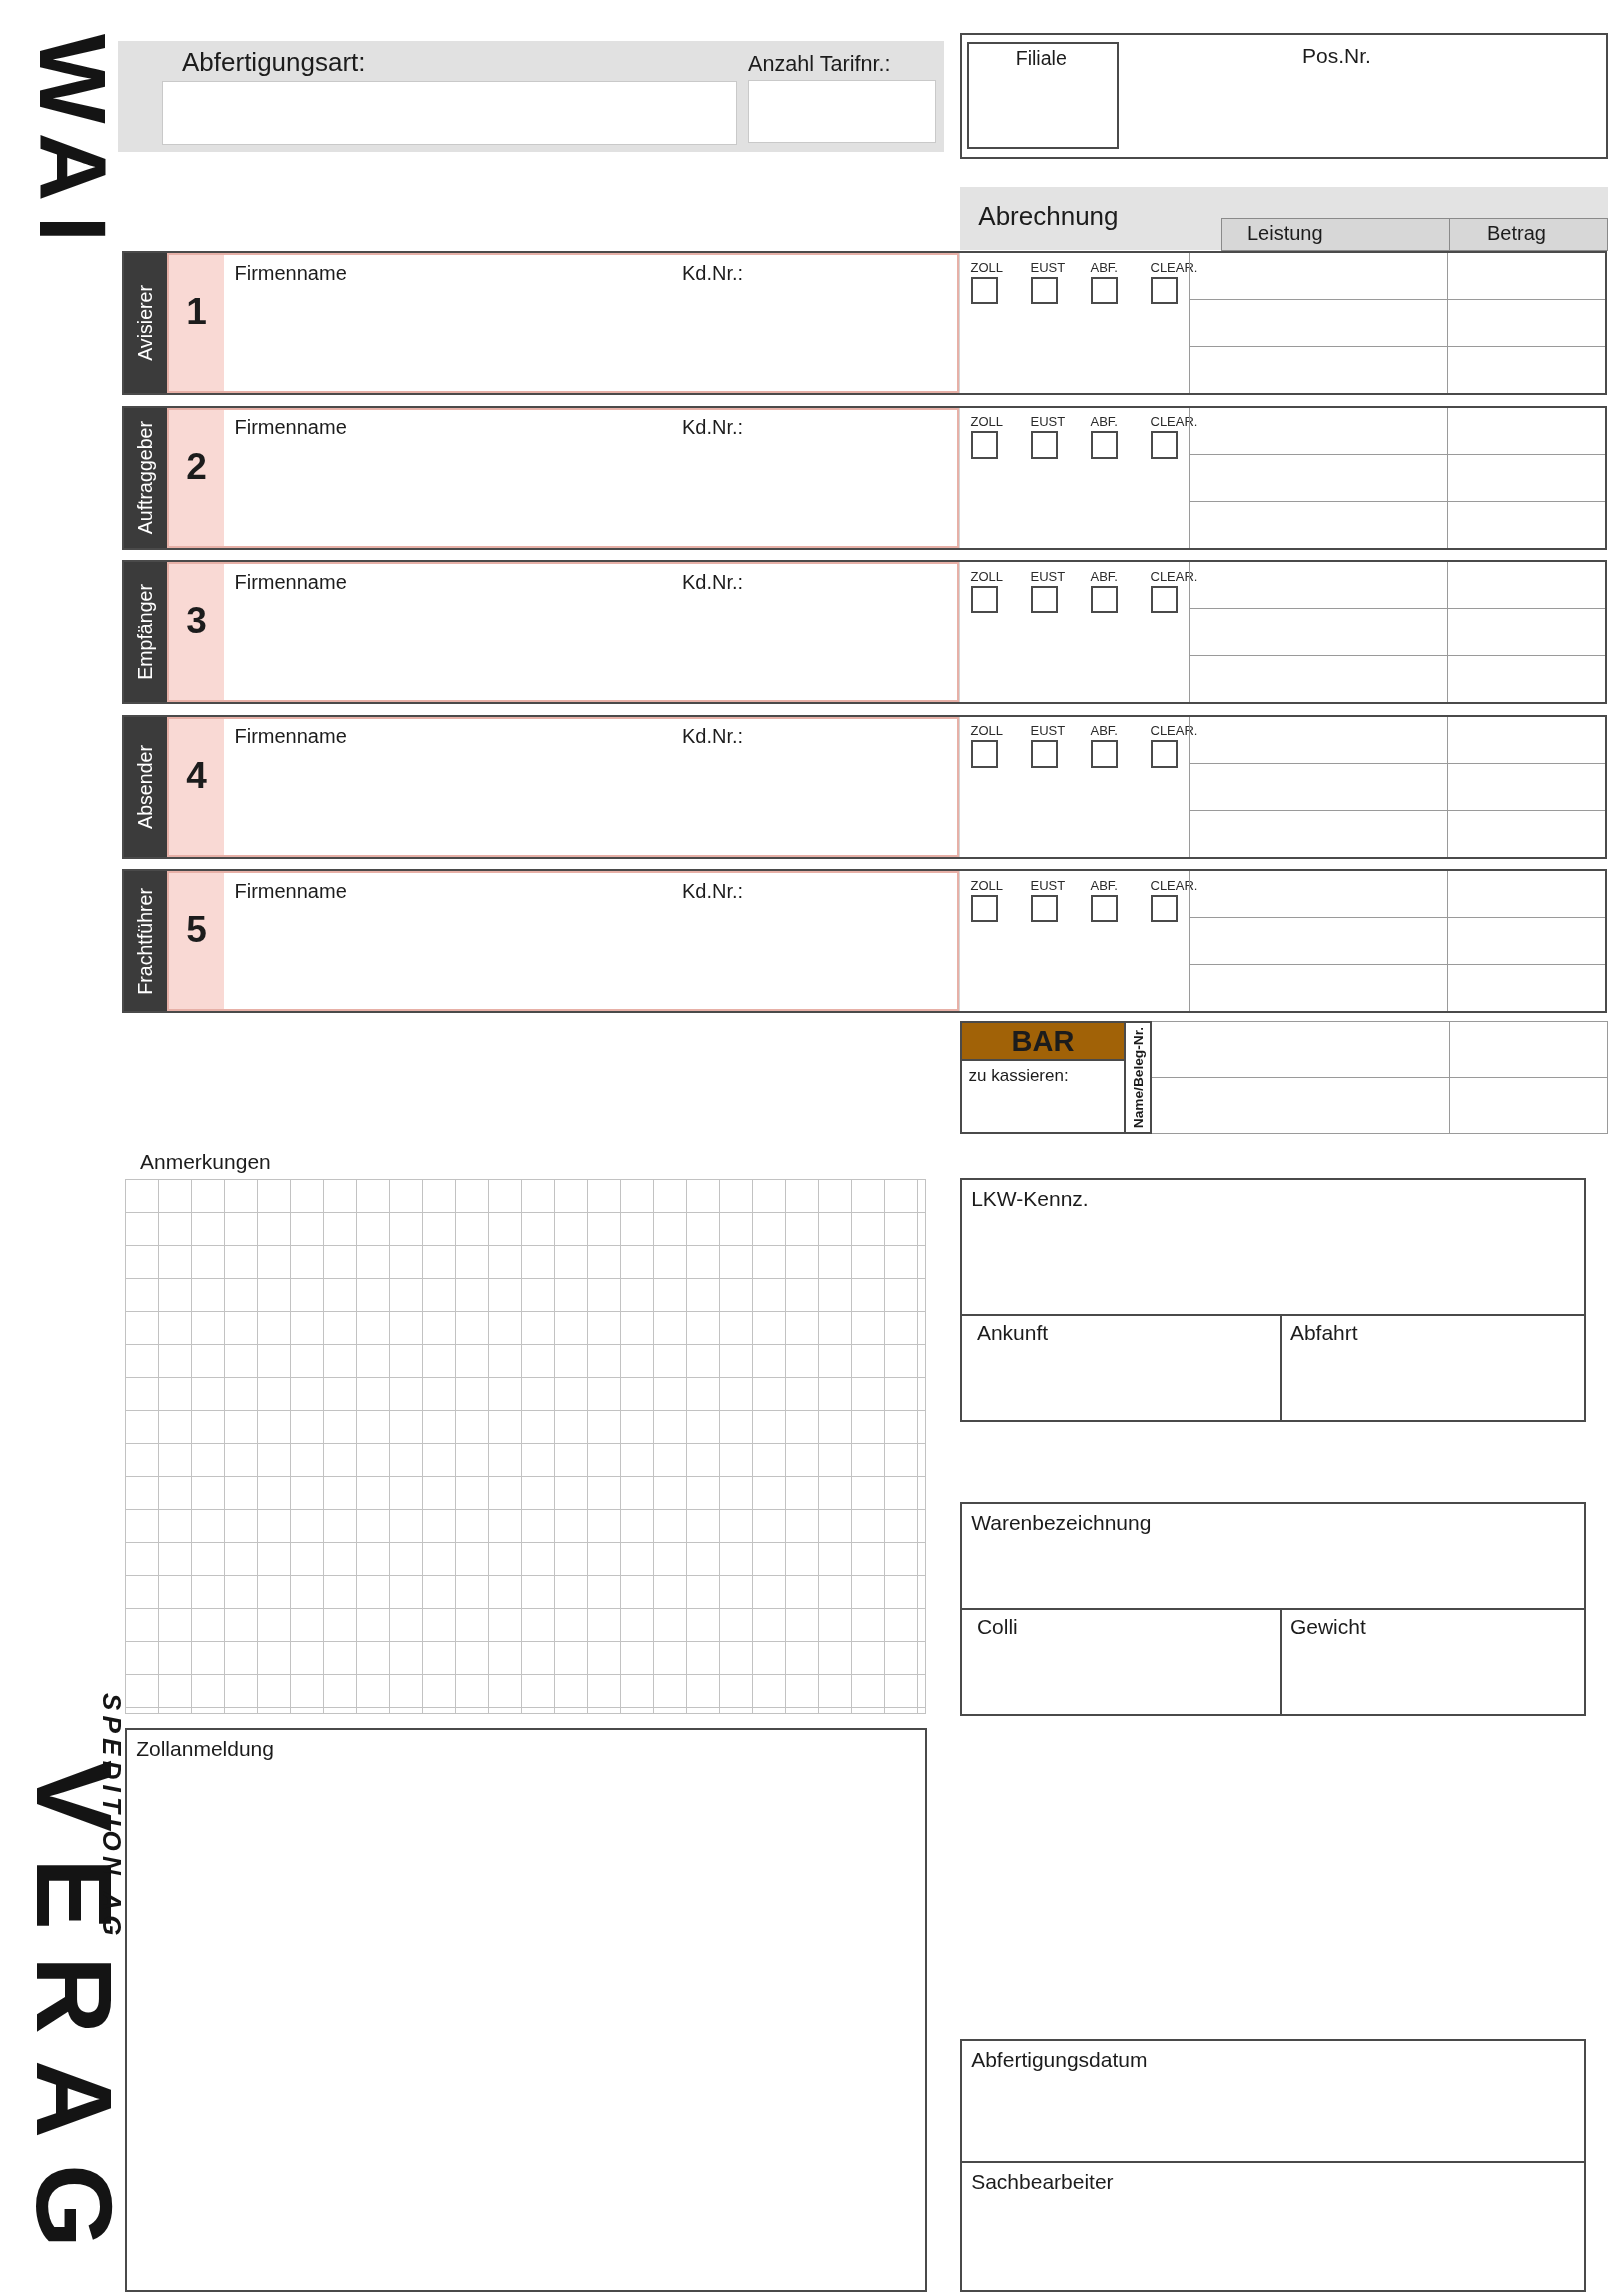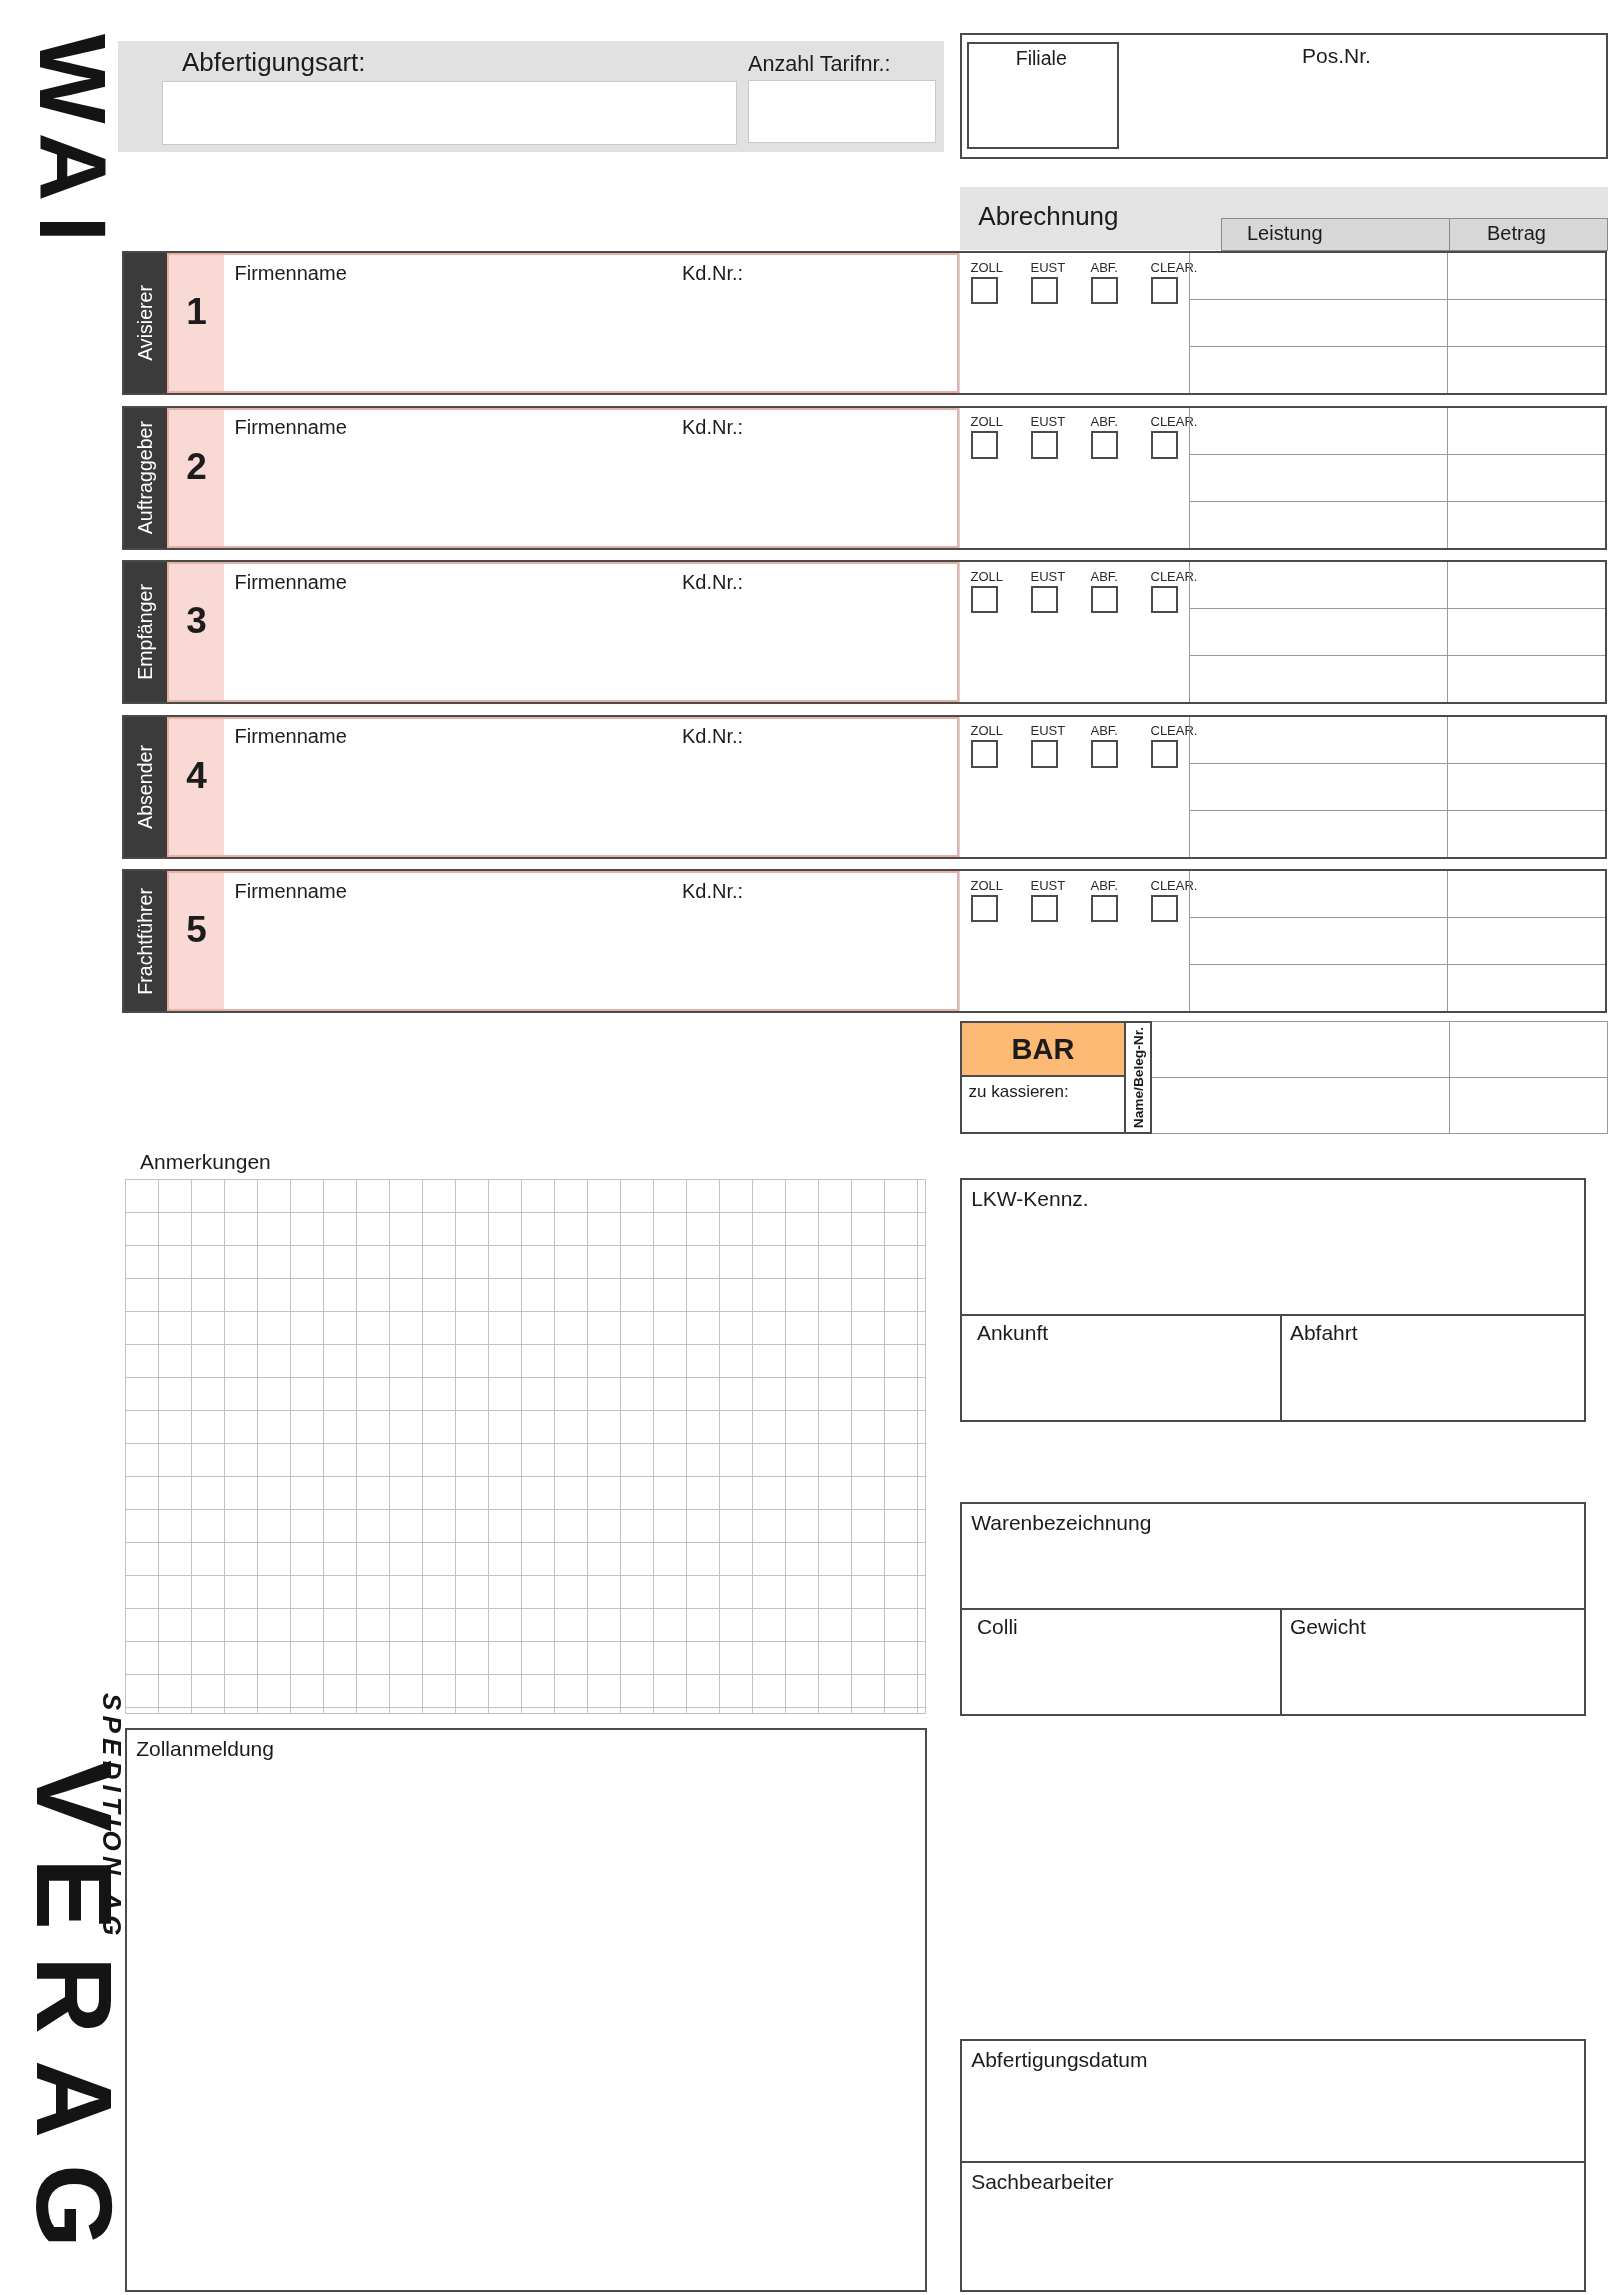--- a/index.html
+++ b/index.html
@@ -58,21 +58,21 @@
   .row-grid{flex:1;display:flex;border-left:1.3px solid var(--line-gray);}
   .gcol{display:flex;flex-direction:column;}
   .gcol-l{flex:1;}
   .gcol-b{width:158px;border-left:1.3px solid var(--line-gray);}
   .gcell{flex:1;border-bottom:1.3px solid var(--line-gray);}
   .gcell:last-child{border-bottom:none;}
 
   
   .bar-section{left:960px;top:1021px;width:648px;height:113px;display:flex;}
   .bar-left{width:166px;display:flex;flex-direction:column;}
-  .bar-title{height:56px;border:2.6px solid var(--box-border);background:#fdba74;display:flex;align-items:center;justify-content:center;font-size:29px;font-weight:bold;}
+  .bar-title{height:40px;border:2.6px solid var(--box-border);background:#a16207;display:flex;align-items:center;justify-content:center;font-size:29px;font-weight:bold;}
   .bar-kass{flex:1;border:2.6px solid var(--box-border);border-top:none;position:relative;background:#fff;}
   .bar-kass-lbl{position:absolute;left:6.5px;top:5.2px;font-size:17px;}
   .bar-strip{width:26px;border:2.6px solid var(--box-border);border-left:none;display:flex;align-items:center;justify-content:center;}
   .bar-strip span{font-size:13.7px;font-weight:bold;white-space:nowrap;}
   .bar-table{flex:1;display:flex;flex-direction:column;border-top:1.3px solid var(--line-gray);border-right:1.3px solid var(--line-gray);border-bottom:1.3px solid var(--line-gray);}
   .bar-row{flex:1;display:flex;}
   .bar-row:first-child{border-bottom:1.3px solid var(--line-gray);}
   .bar-cl{flex:1;}
   .bar-cb{width:158px;border-left:1.3px solid var(--line-gray);}
 

